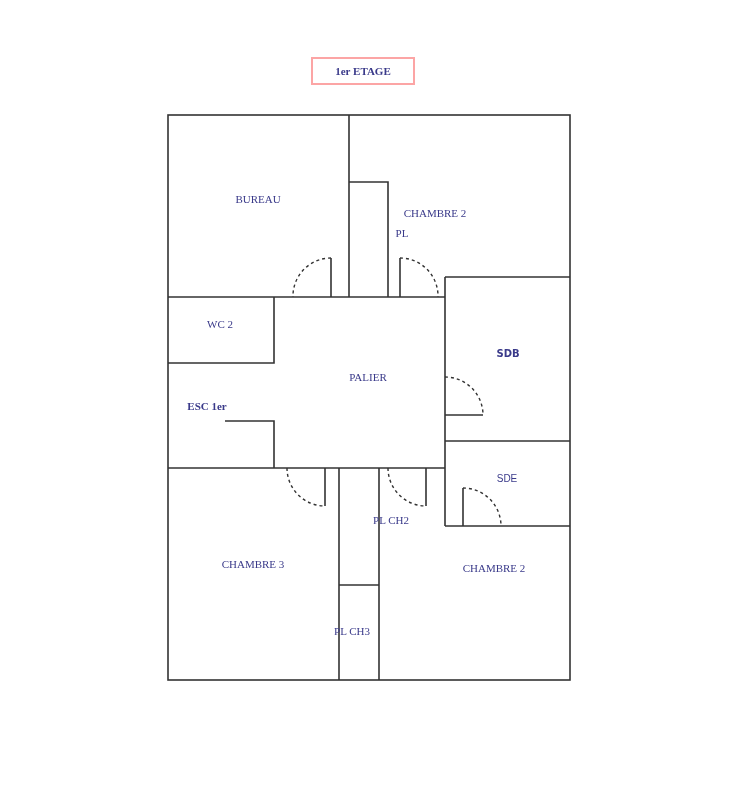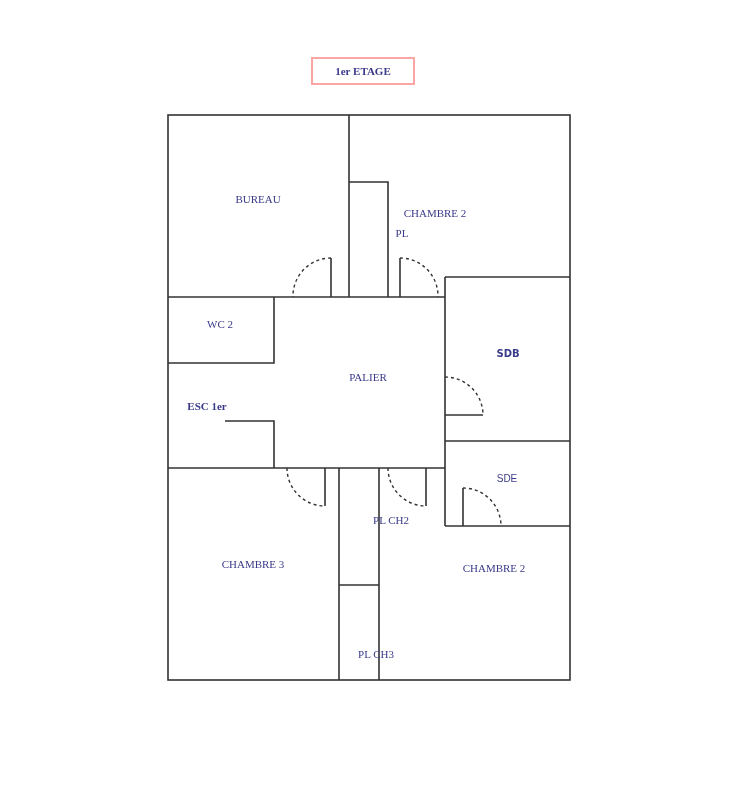--- a/index.html
+++ b/index.html
@@ -66,13 +66,13 @@
 <div class="room-label" style="left:435px;top:213px;">CHAMBRE 2</div>
 <div class="room-label" style="left:368px;top:233px;margin-left:34px;">PL</div>
 <div class="room-label" style="left:220px;top:324px;">WC 2</div>
 <div class="room-label" style="left:508px;top:353px;font-family:'DejaVu Sans',sans-serif;font-size:10px;font-weight:bold;">SDB</div>
 <div class="room-label" style="left:368px;top:377px;">PALIER</div>
 <div class="room-label" style="left:207px;top:406px;font-weight:bold;">ESC 1er</div>
 <div class="room-label" style="left:507px;top:478px;font-family:Liberation Sans, sans-serif;font-size:10px;">SDE</div>
 <div class="room-label" style="left:358px;top:520px;margin-left:33px;">PL CH2</div>
 <div class="room-label" style="left:253px;top:564px;">CHAMBRE 3</div>
 <div class="room-label" style="left:475px;top:568px;padding-left:38px;">CHAMBRE 2</div>
-<div class="room-label" style="left:376px;top:631px;margin-top:23px;">PL CH3</div>
+<div class="room-label" style="left:352px;top:631px;">PL CH3</div>
 
 </body></html>

